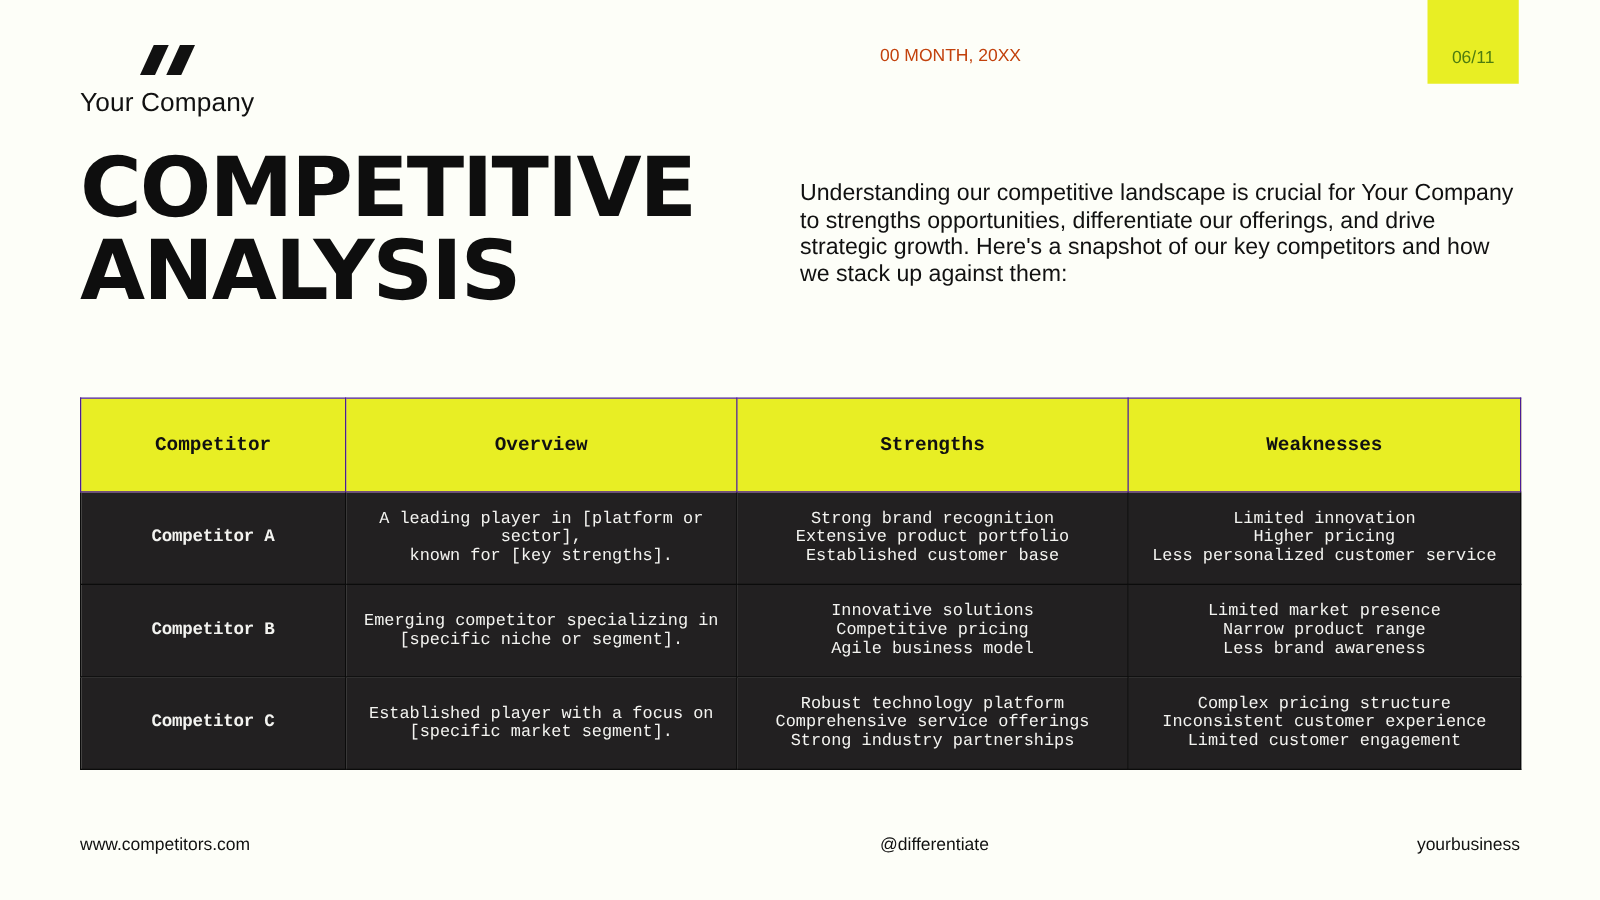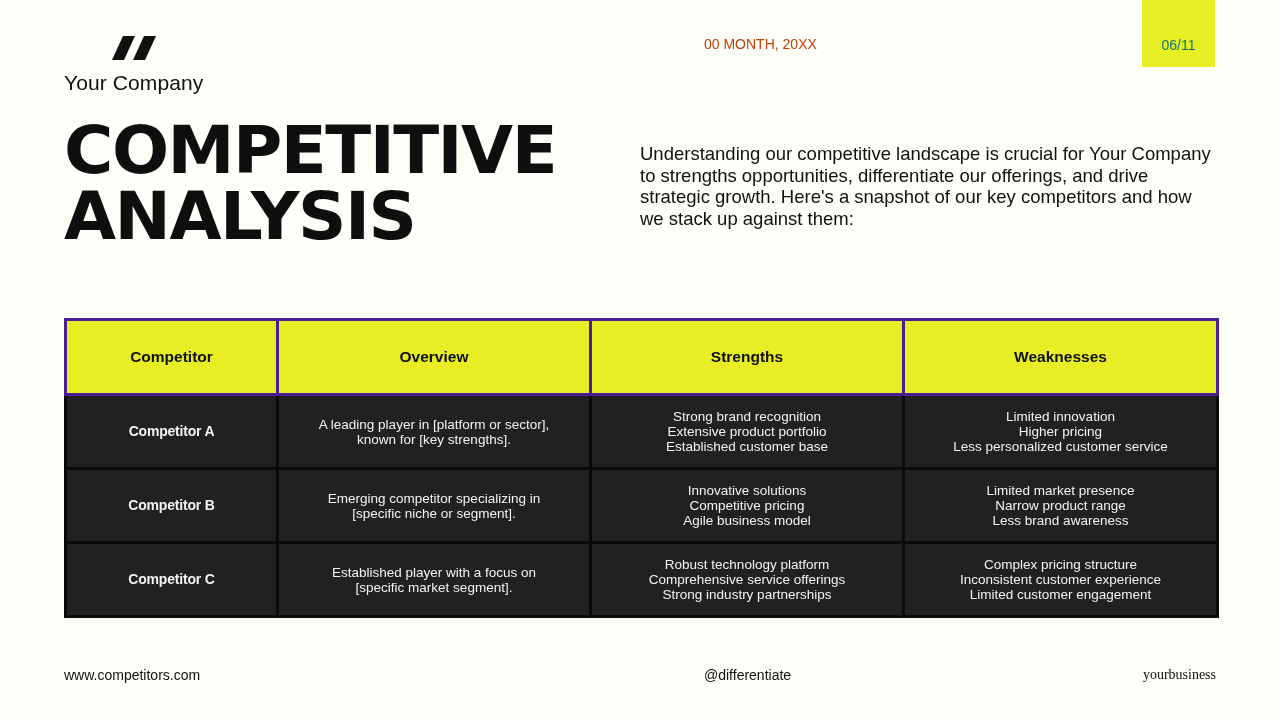--- a/index.html
+++ b/index.html
@@ -25,21 +25,21 @@
       position: absolute; left: 704px; top: 36px;
       font-family: "Liberation Sans", sans-serif;
       font-size: 14px; color: #c2410c;
     }
     .page-badge {
       position: absolute; left: 1142px; top: 0; width: 73px; height: 67px;
       background: #e8ee24;
       display: flex; align-items: center; justify-content: center;
       padding-top: 22px;
       font-family: "Liberation Sans", sans-serif;
-      font-size: 14px; color: #0f766e;
+      font-size: 14px; color: #4d7c0f;
     }
 
     
     .title {
       position: absolute; left: 64px; top: 118px;
       font-family: "DejaVu Sans", sans-serif;
       font-weight: bold;
       font-size: 66px; line-height: 66px;
       letter-spacing: -1.5px;
       color: #0e0e0e;
@@ -53,23 +53,23 @@
       font-size: 18.5px; line-height: 21.5px; color: #111;
     }
 
     
     .table {
       position: absolute; left: 64px; top: 318px; width: 1152px;
       border-collapse: collapse;
       table-layout: fixed;
     }
     .table th, .table td {
-      border: 3px solid #4c1d95;
+      border: 1px solid #4c1d95;
       text-align: center; vertical-align: middle;
-      font-family: Liberation Sans, sans-serif;
+      font-family: Liberation Mono, monospace;
     }
     .table th {
       background: #e8ee24; color: #111;
       height: 75px; font-size: 15.5px; font-weight: bold;
     }
     .table td {
       background: #222021; color: #f3f3f0;
       height: 74px; font-size: 13.5px; line-height: 15px;
       border-color: #0b0b0b;
     }
@@ -81,21 +81,21 @@
     .cell-lines span { display: block; }
 
     
     .footer-item {
       position: absolute; top: 667px;
       font-family: "Liberation Sans", sans-serif;
       font-size: 14px; color: #111;
     }
     .footer-left { left: 64px; }
     .footer-center { left: 704px; }
-    .footer-right { right: 64px; font-family: Liberation Serif, serif; }
+    .footer-right { right: 64px; }
   </style>
 </head>
 <body>
 
 <div class="page">
 
   <div class="brand">
     <svg class="brand-logo" viewBox="0 0 46 28">
       <polygon points="12,2 24,2 13,26 1,26" fill="#111"></polygon>
       <polygon points="33,2 45,2 34,26 22,26" fill="#111"></polygon>

